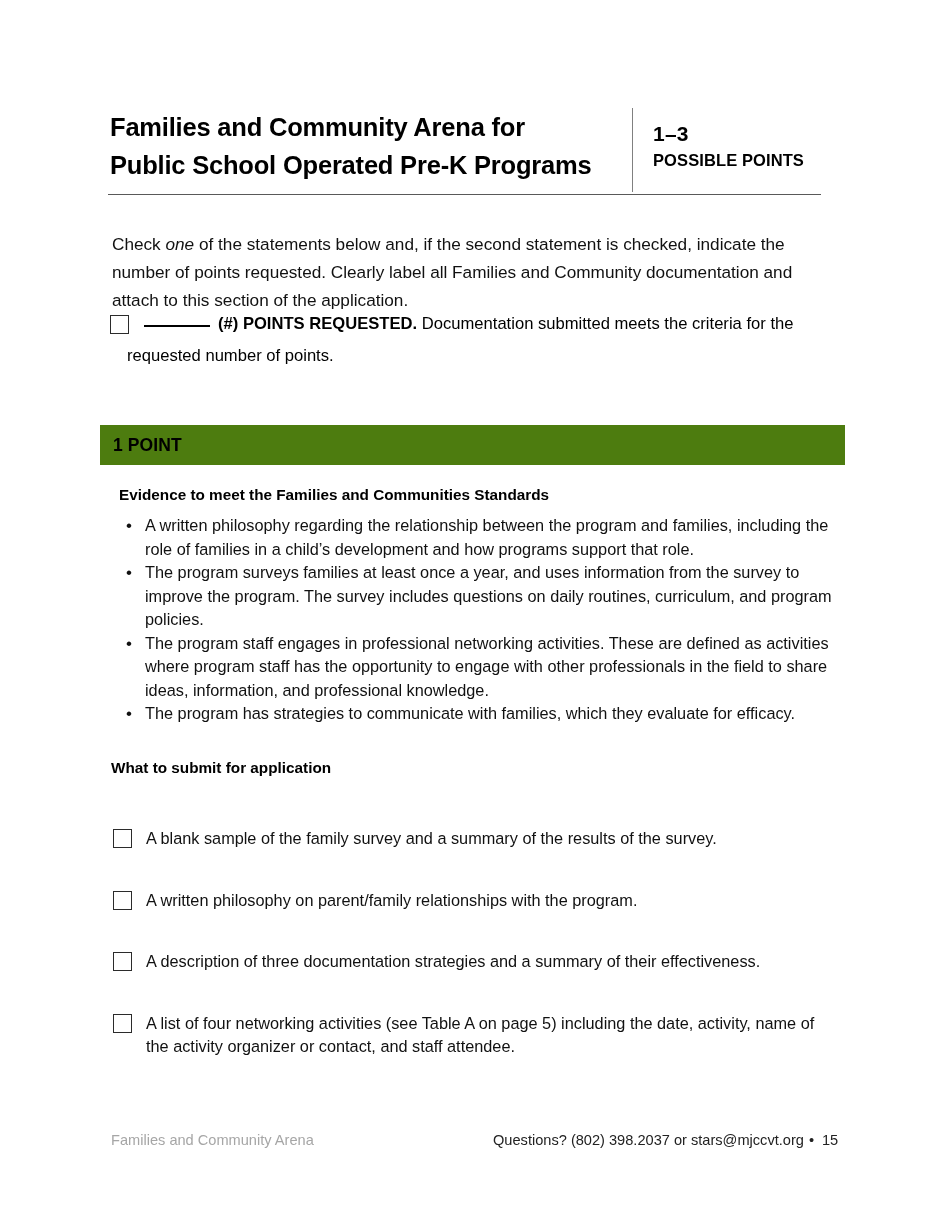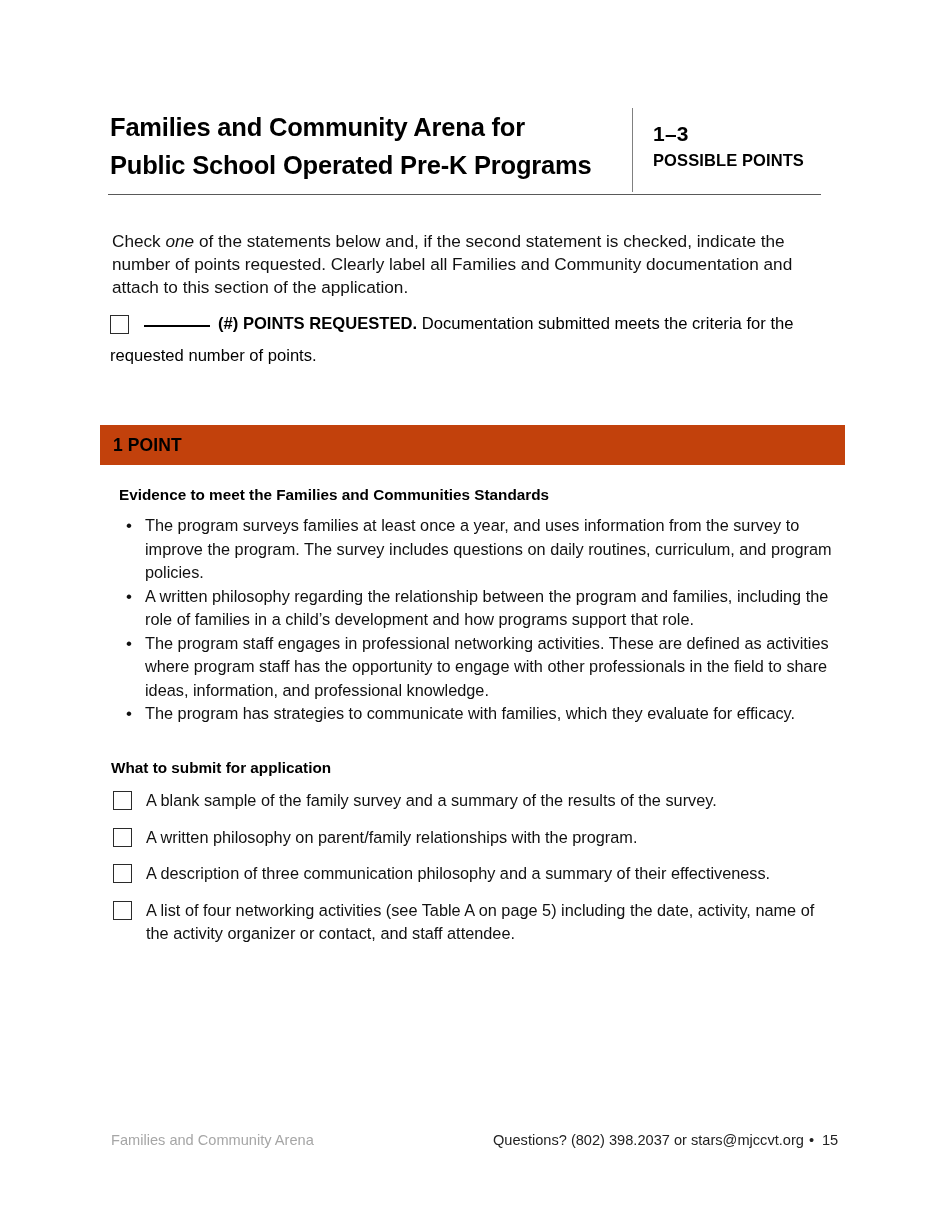--- a/index.html
+++ b/index.html
@@ -80,21 +80,21 @@
     background: #595959;
   }
 
   
   .intro {
     position: absolute;
     left: 112px;
     top: 213px;
     width: 730px;
     font-size: 17.2px;
-    line-height: 23px;
+    line-height: 28px;
     color: #111;
   }
   .intro em {
     font-style: italic;
   }
 
   
   .request-block {
     position: absolute;
     left: 110px;
@@ -129,33 +129,33 @@
   }
   .blankline {
     display: inline-block;
     border-bottom: 2.4px solid #000;
     width: 66px;
     margin-right: 8px;
     vertical-align: 2px;
   }
   .request-cont {
     margin-top: 1px;
-    margin-left: 0px;
+    margin-left: 17px;
     font-size: 16.6px;
     line-height: 24px;
   }
 
   
   .section-bar {
     position: absolute;
     left: 100px;
     top: 425px;
     width: 745px;
     height: 40px;
-    background: #c2410c;
+    background: #4d7c0f;
     display: flex;
     align-items: center;
   }
   .section-bar-label {
     margin-left: 13px;
     font-size: 17.5px;
     font-weight: bold;
     letter-spacing: 0.1px;
   }
 
@@ -205,20 +205,21 @@
   .submit-list {
     position: absolute;
     left: 113px;
     top: 789px;
     width: 728px;
   }
   .submit-row {
     display: flex;
     align-items: flex-start;
     margin-bottom: 13px;
+    margin-top: 38px;
   }
   .submit-row .cbox {
     margin-top: 2px;
   }
   .submit-row .stext {
     margin-left: 14px;
     font-size: 16.3px;
     line-height: 23.5px;
     color: #111;
   }
@@ -276,39 +277,39 @@
     </div>
     <div class="request-cont">requested number of points.</div>
   </div>
 
   <div class="section-bar">
     <span class="section-bar-label">1 POINT</span>
   </div>
 
   <div class="evidence-heading">Evidence to meet the Families and Communities Standards</div>
   <ul class="bullets">
+    <li>A written philosophy regarding the relationship between the program and families, including the role of families in a child’s development and how programs support that role.</li>
     <li>The program surveys families at least once a year, and uses information from the survey to improve the program. The survey includes questions on daily routines, curriculum, and program policies.</li>
-    <li>A written philosophy regarding the relationship between the program and families, including the role of families in a child’s development and how programs support that role.</li>
     <li>The program staff engages in professional networking activities. These are defined as activities where program staff has the opportunity to engage with other professionals in the field to share ideas, information, and professional knowledge.</li>
     <li>The program has strategies to communicate with families, which they evaluate for efficacy.</li>
   </ul>
 
   <div class="submit-heading">What to submit for application</div>
   <div class="submit-list">
     <div class="submit-row">
       <span class="cbox"></span>
       <span class="stext">A blank sample of the family survey and a summary of the results of the survey.</span>
     </div>
     <div class="submit-row">
       <span class="cbox"></span>
       <span class="stext">A written philosophy on parent/family relationships with the program.</span>
     </div>
     <div class="submit-row">
       <span class="cbox"></span>
-      <span class="stext">A description of three communication philosophy and a summary of their effectiveness.</span>
+      <span class="stext">A description of three documentation strategies and a summary of their effectiveness.</span>
     </div>
     <div class="submit-row">
       <span class="cbox"></span>
       <span class="stext">A list of four networking activities (see Table A on page 5) including the date, activity, name of the activity organizer or contact, and staff attendee.</span>
     </div>
   </div>
 
   <div class="footer-left">Families and Community Arena</div>
   <div class="footer-right"><span>Questions? (802) 398.2037 or stars@mjccvt.org</span><span class="dot">•</span><span class="pageno">15</span></div>
 

